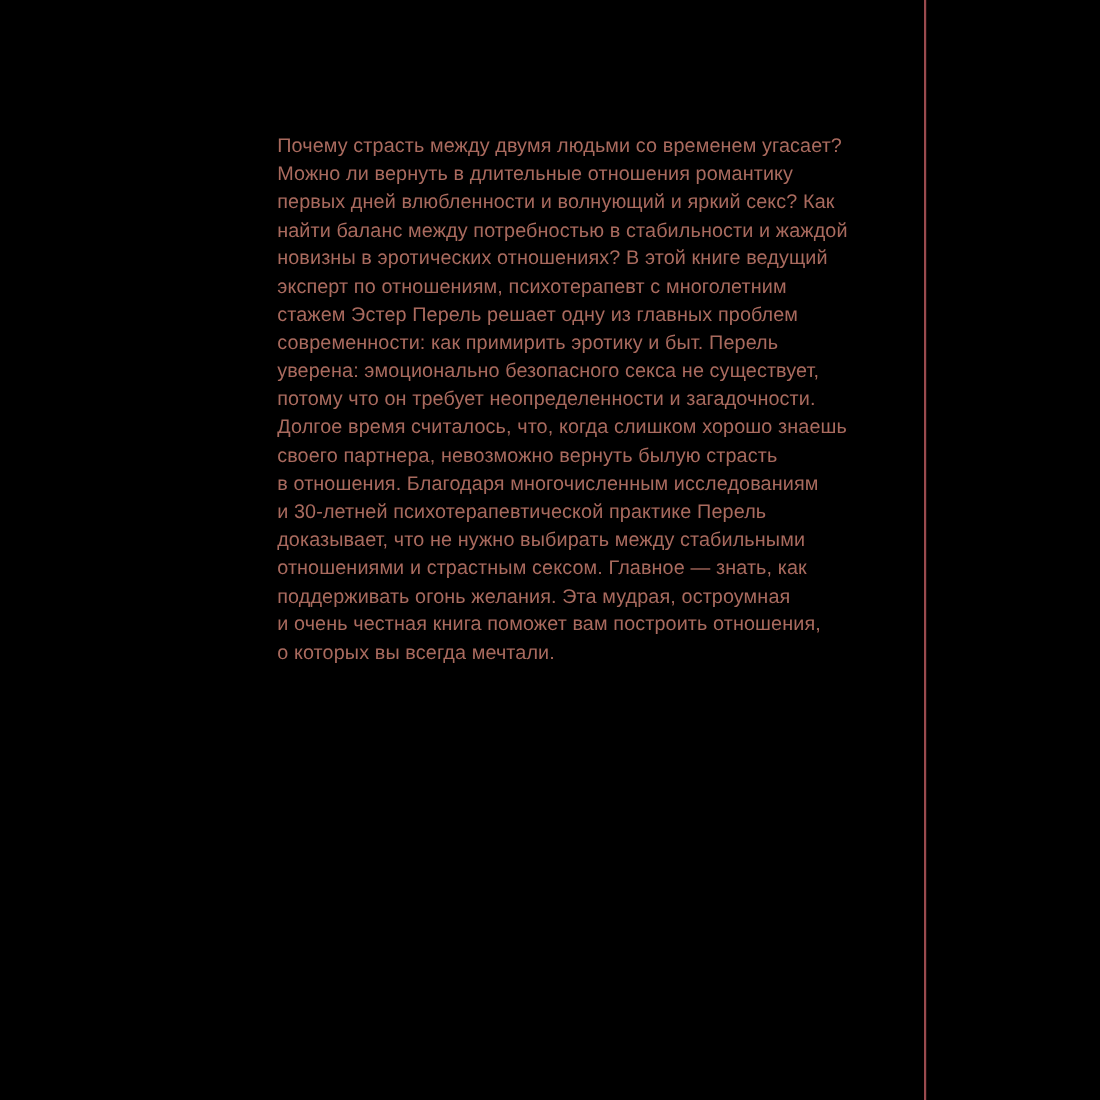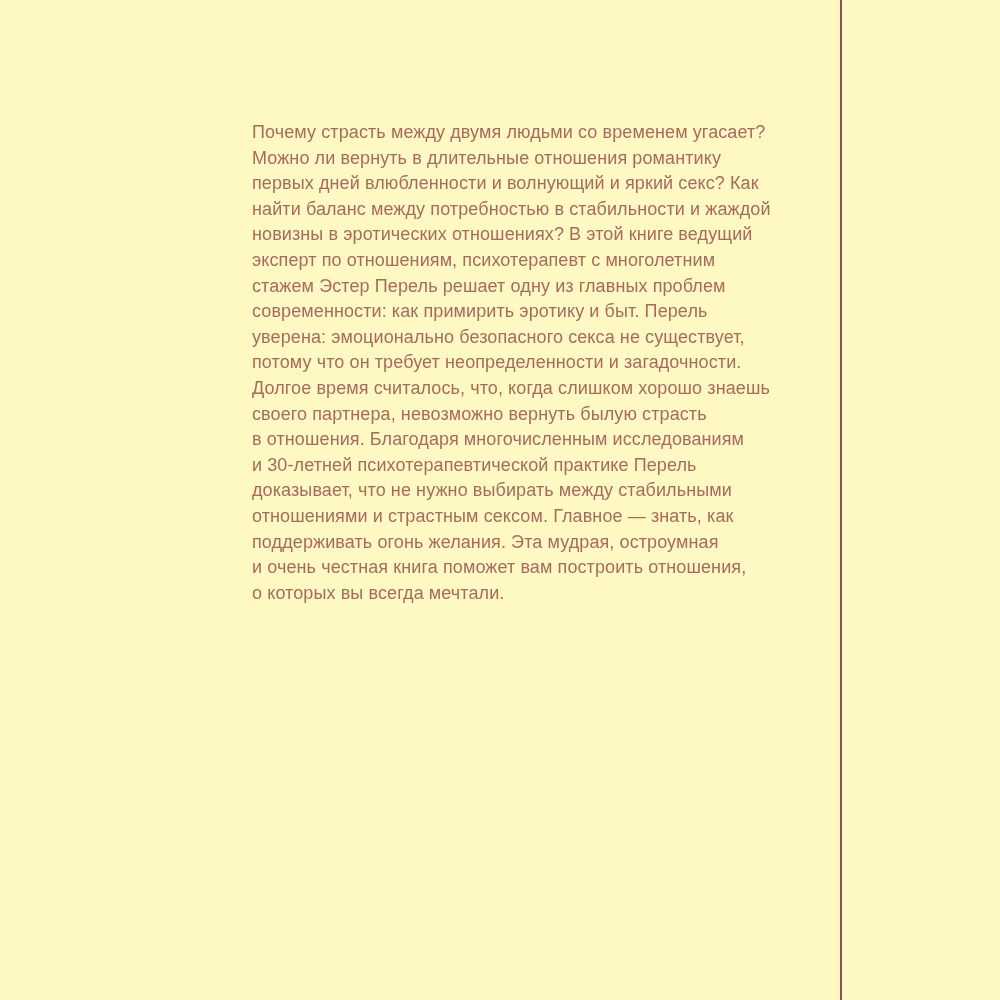--- a/index.html
+++ b/index.html
@@ -4,21 +4,21 @@
 <style>
   html, body {
     margin: 0;
     padding: 0;
     background: #ffffff;
   }
   .page {
     position: relative;
     width: 1000px;
     height: 1000px;
-    background: #fef9c3;
+    background: #000000;
     overflow: hidden;
     font-family: "Liberation Sans", sans-serif;
   }
   .annotation-text {
     position: absolute;
     left: 252px;
     top: 120px;
     width: 620px;
     font-size: 18px;
     line-height: 25.6px;

